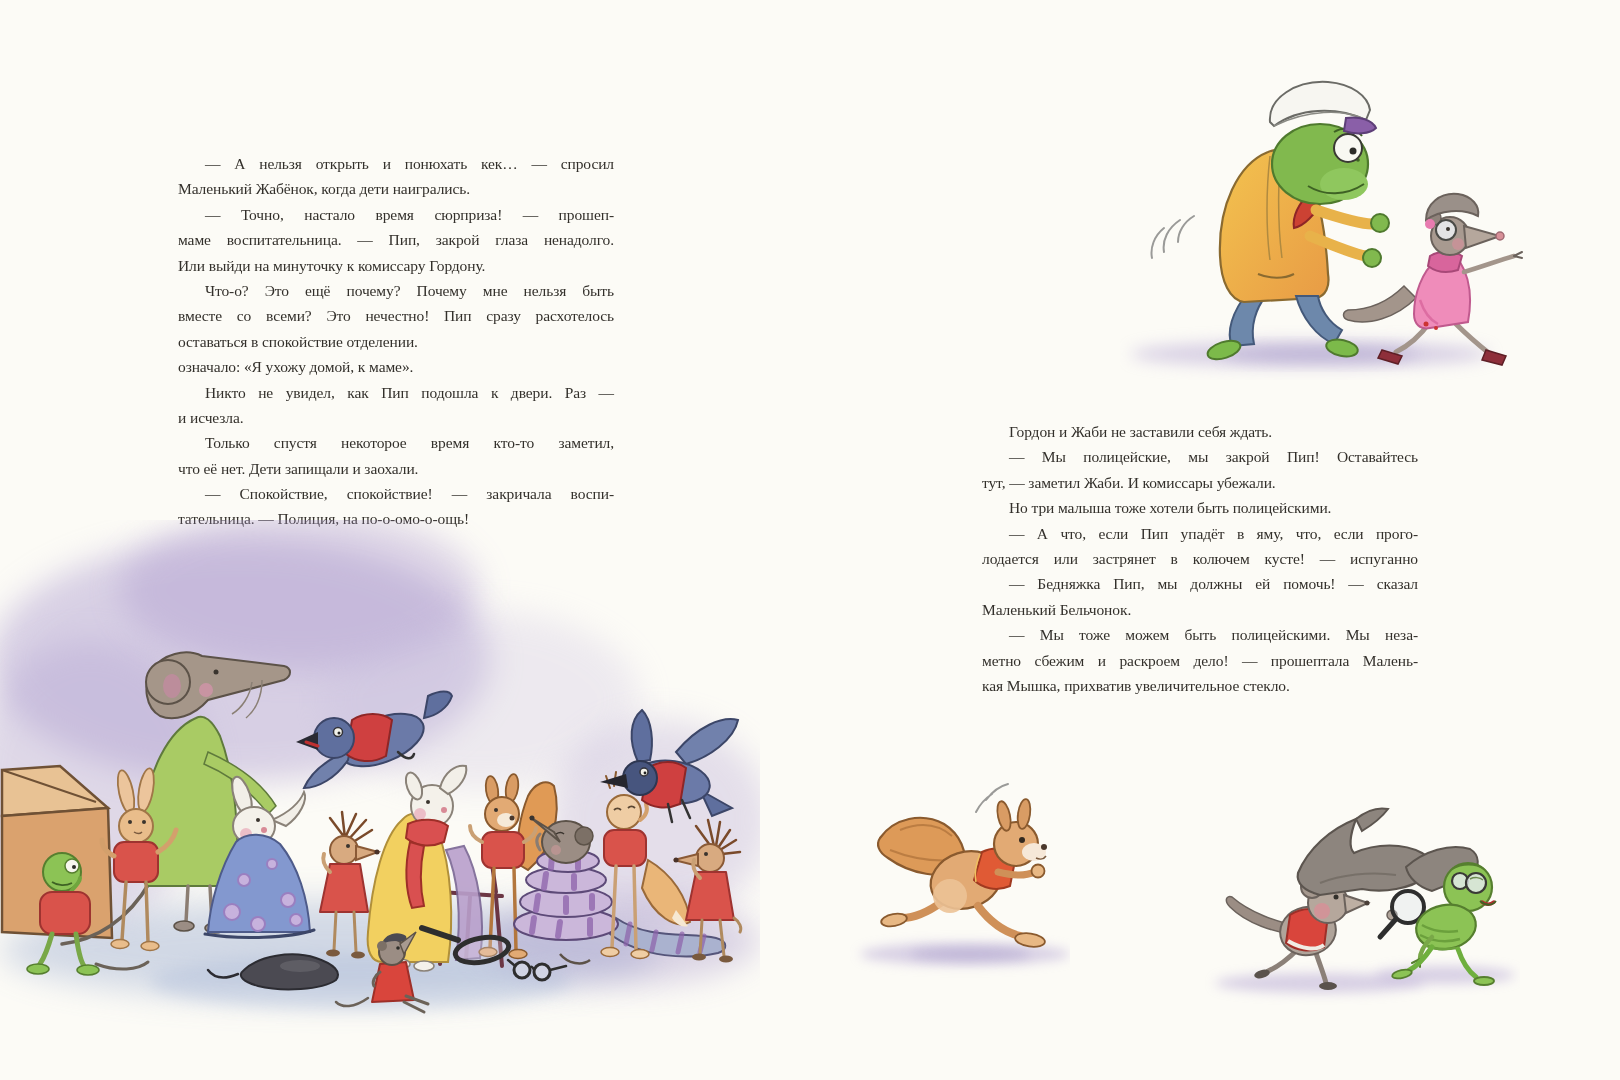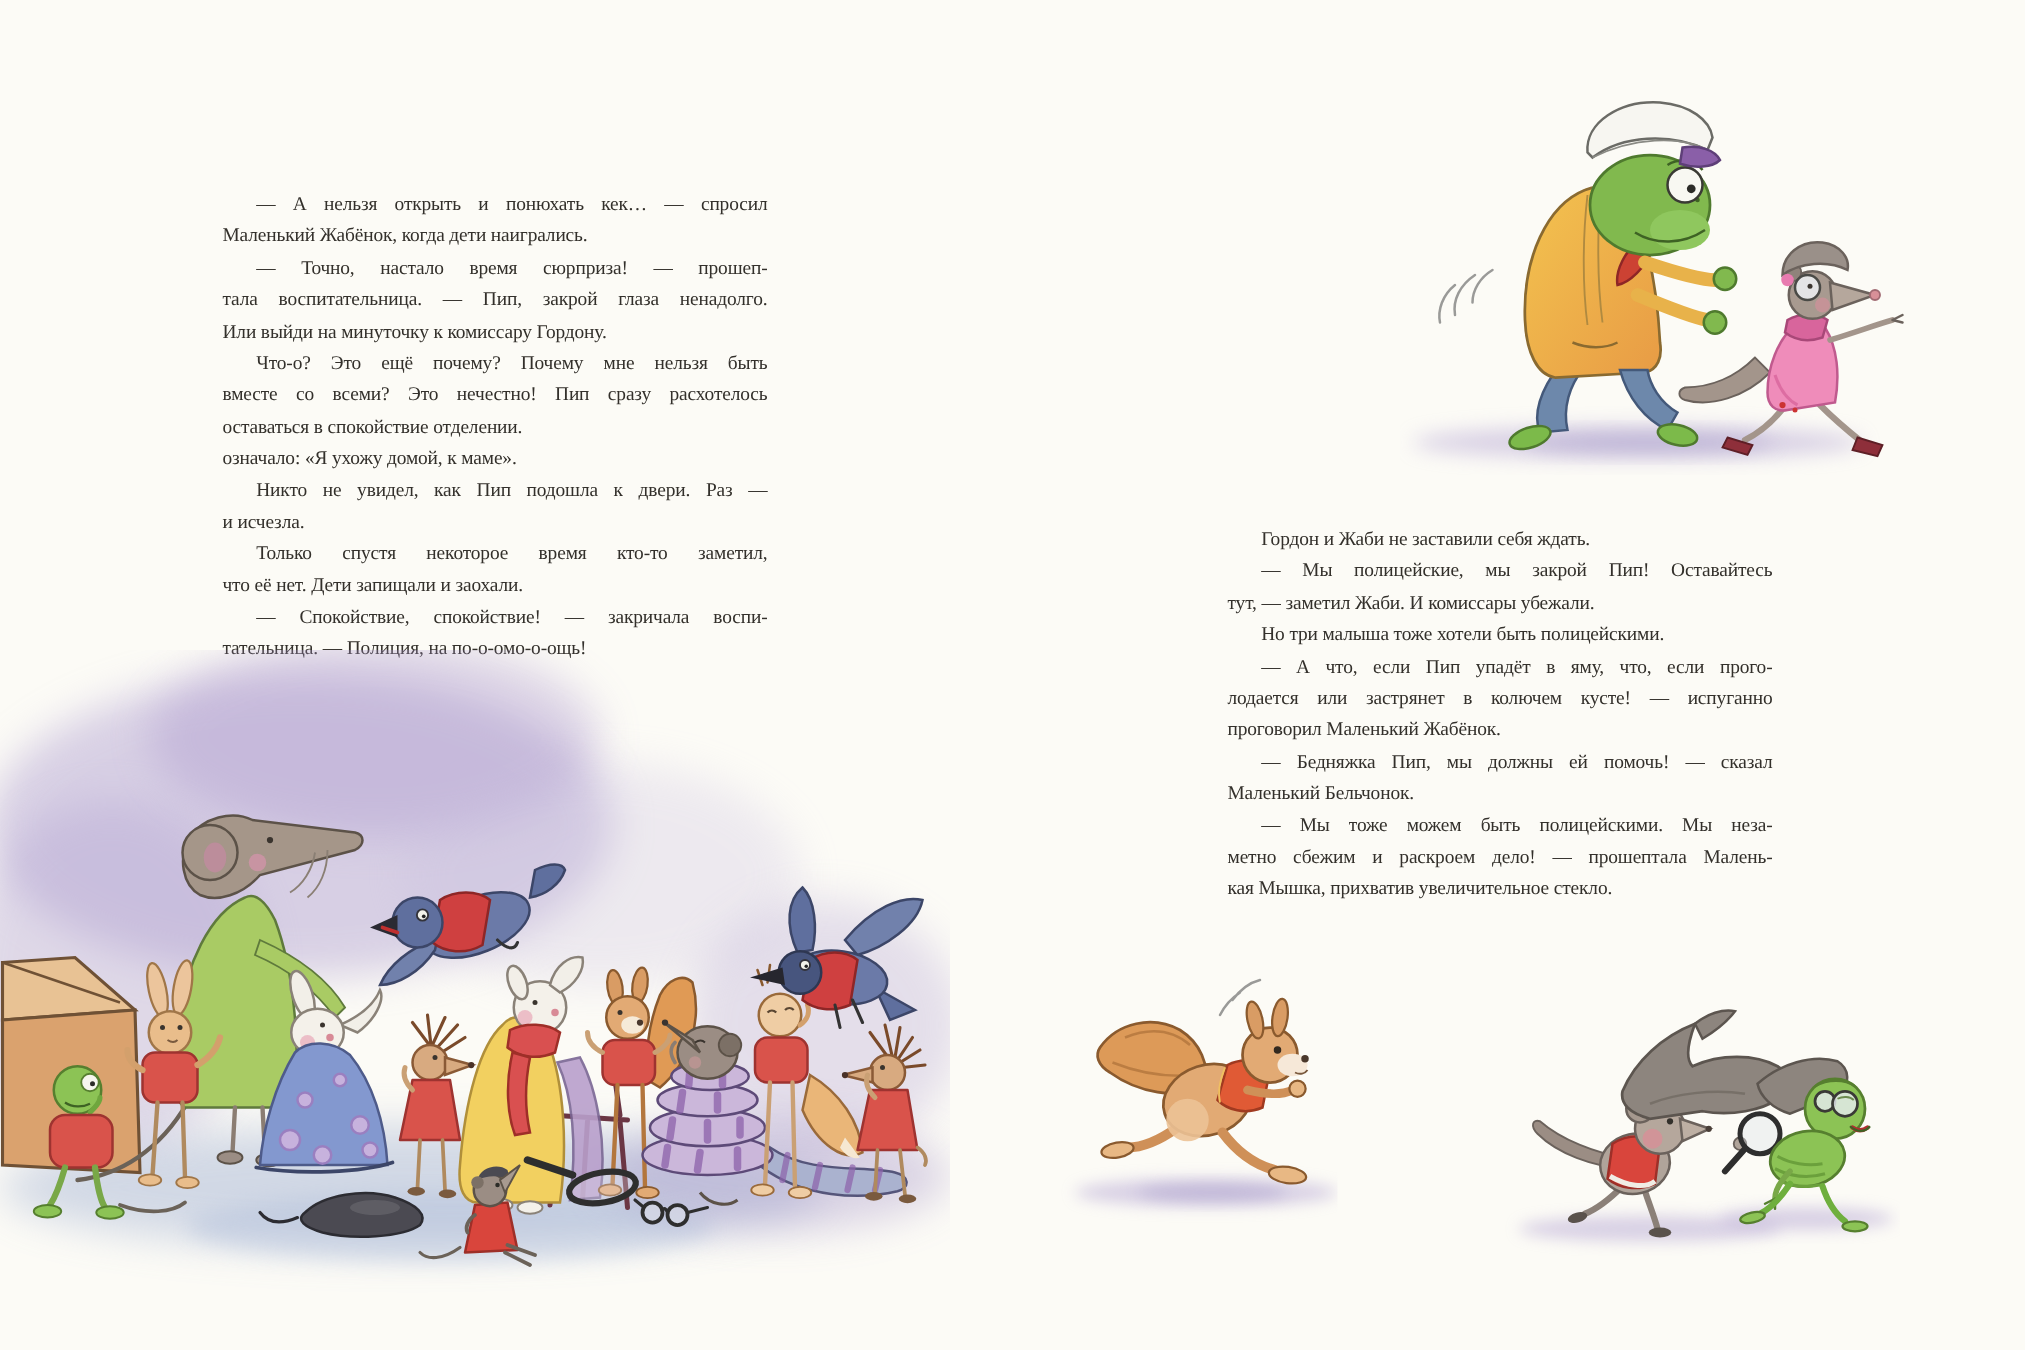--- a/index.html
+++ b/index.html
@@ -23,42 +23,41 @@
   #duo-illo { left:1170px; top:755px; }
   svg { display:block; }
 </style>
 </head>
 <body>
 
 <div id="left-text" class="text-block">
   <div class="ln ind">— А нельзя открыть и понюхать кек… — спросил</div>
   <div class="ln last">Маленький Жабёнок, когда дети наигрались.</div>
   <div class="ln ind">— Точно, настало время сюрприза! — прошеп-</div>
-  <div class="ln">тала воспитательница. — Пип, закрой глаза ненадолго.</div>
+  <div class="ln">маме воспитательница. — Пип, закрой глаза ненадолго.</div>
   <div class="ln last">Или выйди на минуточку к комиссару Гордону.</div>
   <div class="ln ind">Что-о? Это ещё почему? Почему мне нельзя быть</div>
   <div class="ln">вместе со всеми? Это нечестно! Пип сразу расхотелось</div>
   <div class="ln last">оставаться в спокойствие отделении.</div>
   <div class="ln last">означало: «Я ухожу домой, к маме».</div>
   <div class="ln ind">Никто не увидел, как Пип подошла к двери. Раз —</div>
   <div class="ln last">и исчезла.</div>
   <div class="ln ind">Только спустя некоторое время кто-то заметил,</div>
   <div class="ln last">что её нет. Дети запищали и заохали.</div>
   <div class="ln ind">— Спокойствие, спокойствие! — закричала воспи-</div>
   <div class="ln last">тательница. — Полиция, на по-о-омо-о-ощь!</div>
 </div>
 
 <div id="right-text" class="text-block">
   <div class="ln ind last">Гордон и Жаби не заставили себя ждать.</div>
   <div class="ln ind">— Мы полицейские, мы закрой Пип! Оставайтесь</div>
   <div class="ln last">тут, — заметил Жаби. И комиссары убежали.</div>
   <div class="ln ind last">Но три малыша тоже хотели быть полицейскими.</div>
   <div class="ln ind">— А что, если Пип упадёт в яму, что, если прого-</div>
   <div class="ln">лодается или застрянет в колючем кусте! — испуганно</div>
-  <div class="ln last">проговорил Маленький Жабёнок.</div>
   <div class="ln ind">— Бедняжка Пип, мы должны ей помочь! — сказал</div>
   <div class="ln last">Маленький Бельчонок.</div>
   <div class="ln ind">— Мы тоже можем быть полицейскими. Мы неза-</div>
   <div class="ln">метно сбежим и раскроем дело! — прошептала Малень-</div>
   <div class="ln last">кая Мышка, прихватив увеличительное стекло.</div>
 </div>
 
 <svg id="classroom-illo" class="illo" width="760" height="540" viewBox="0 0 760 540" xmlns="http://www.w3.org/2000/svg">
   <defs>
     <filter id="blurL" x="-60%" y="-60%" width="220%" height="220%">

